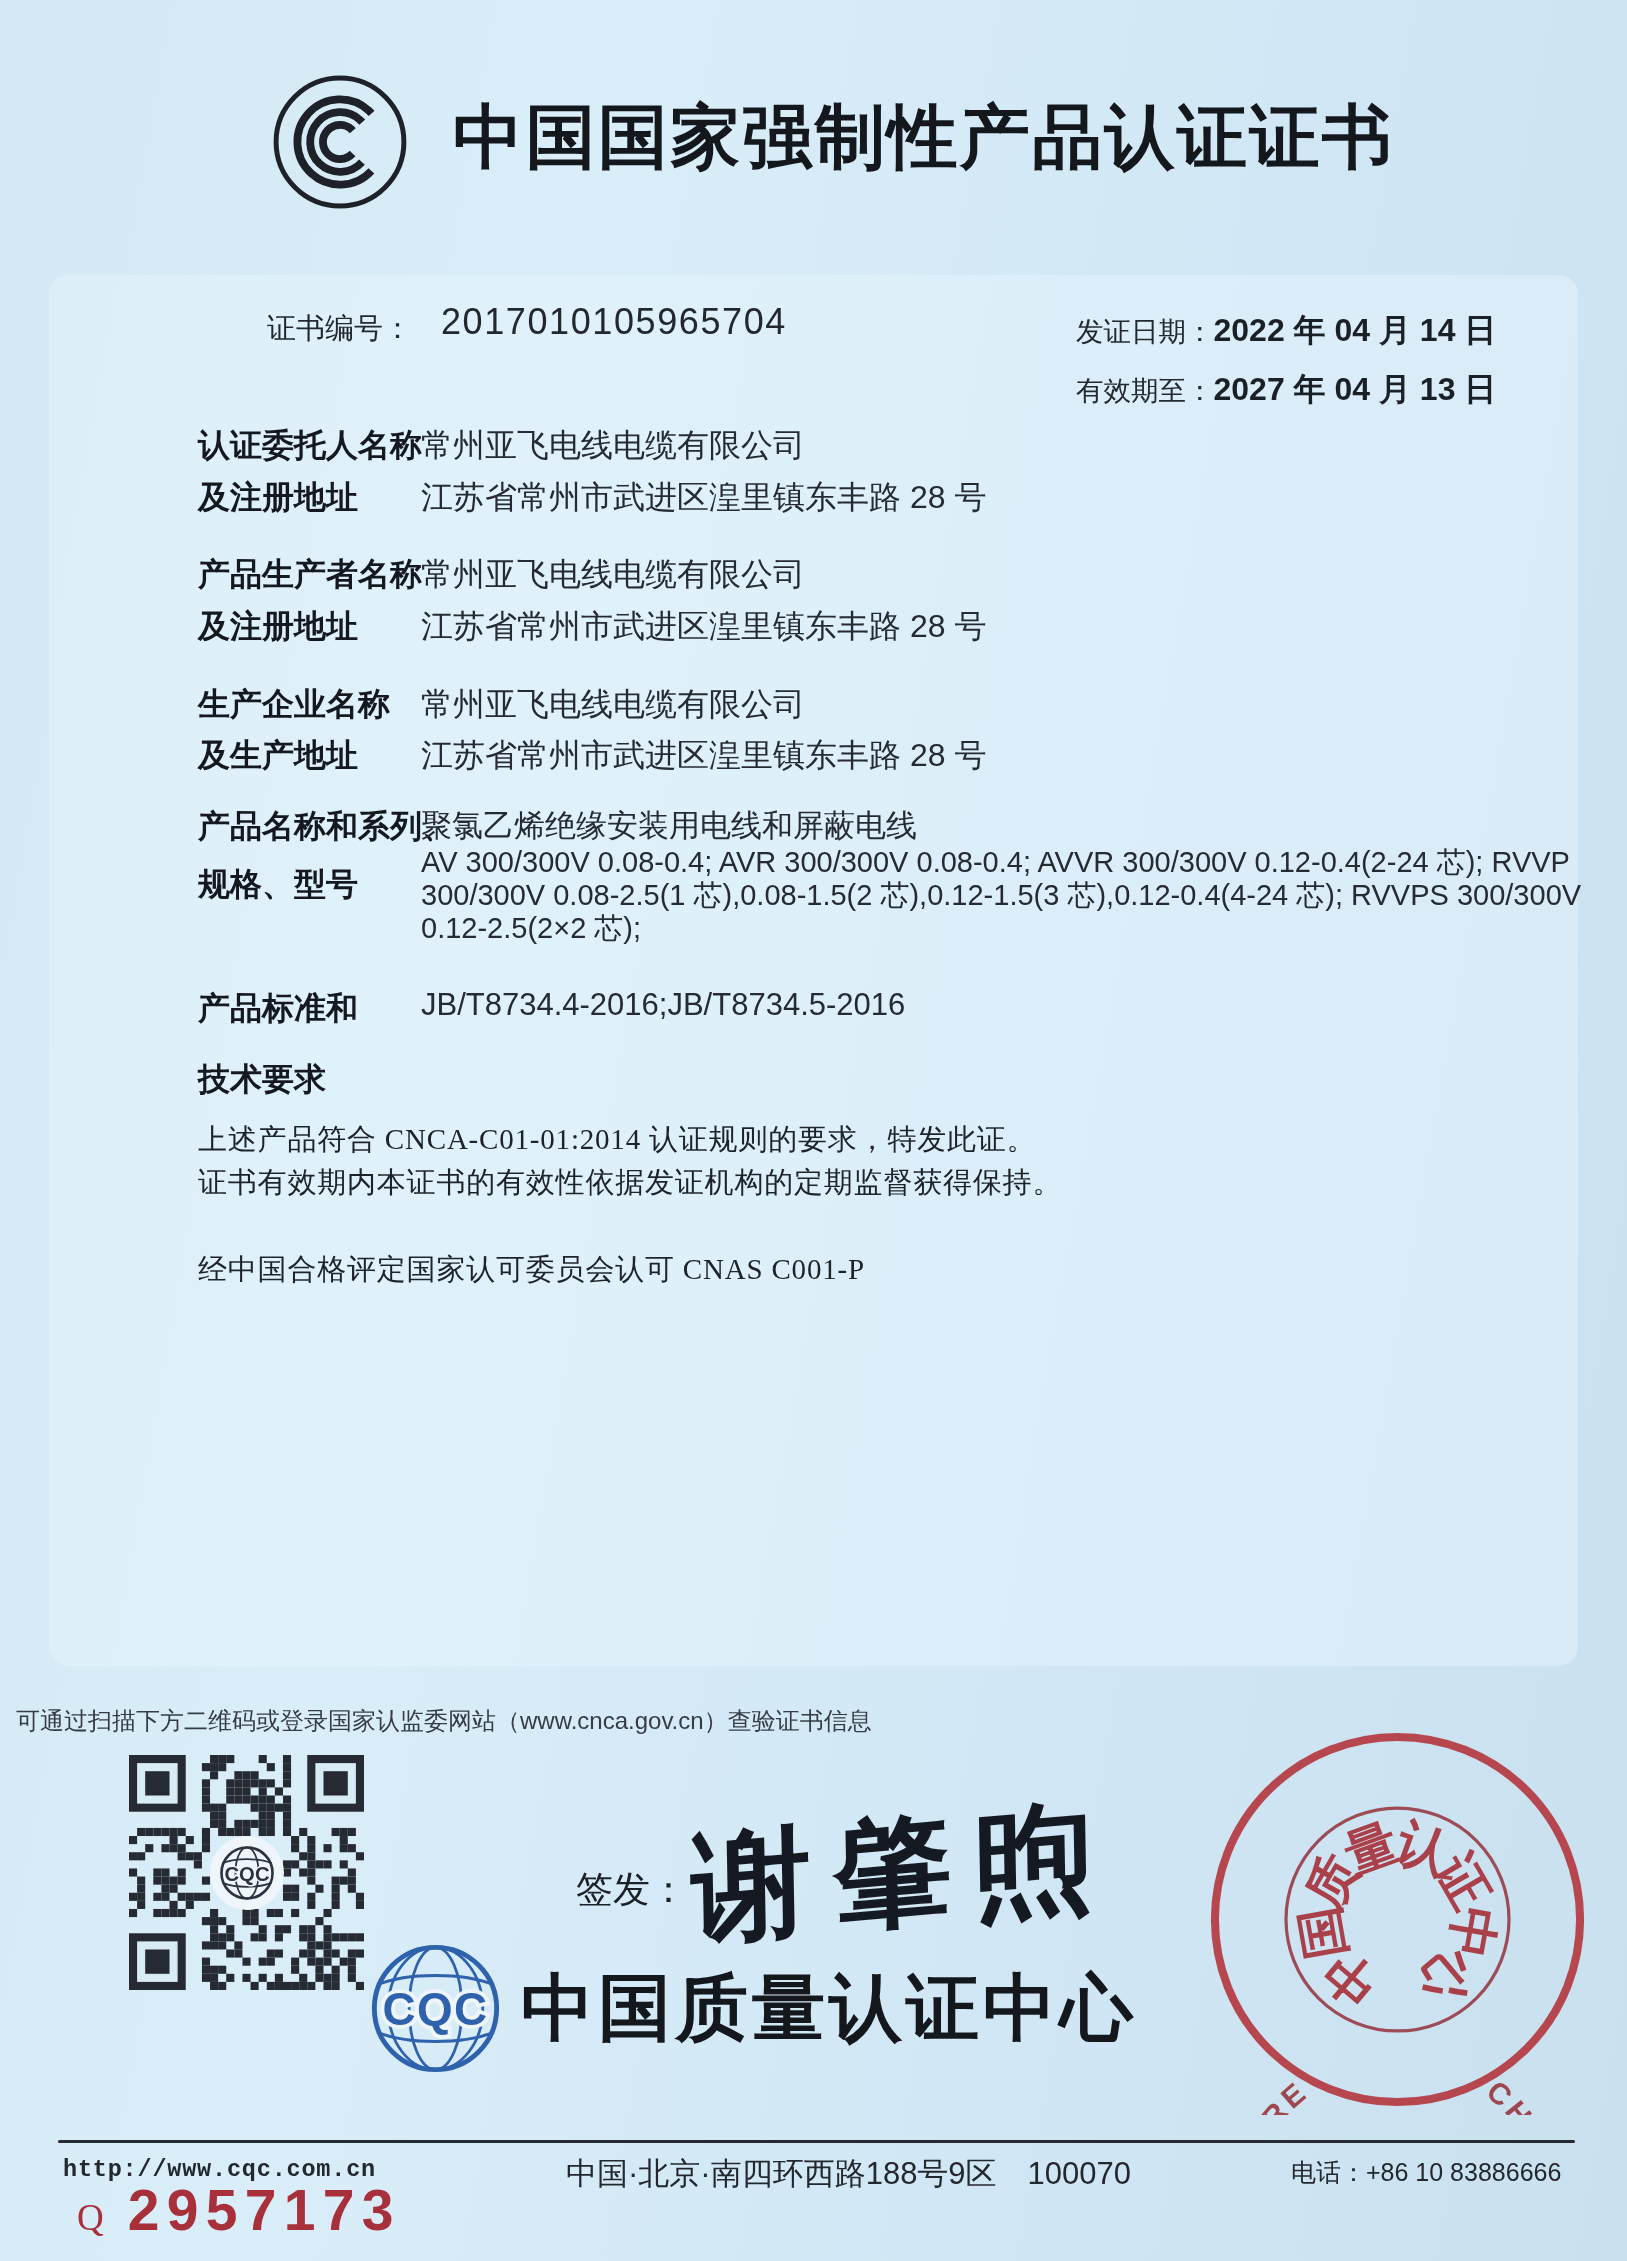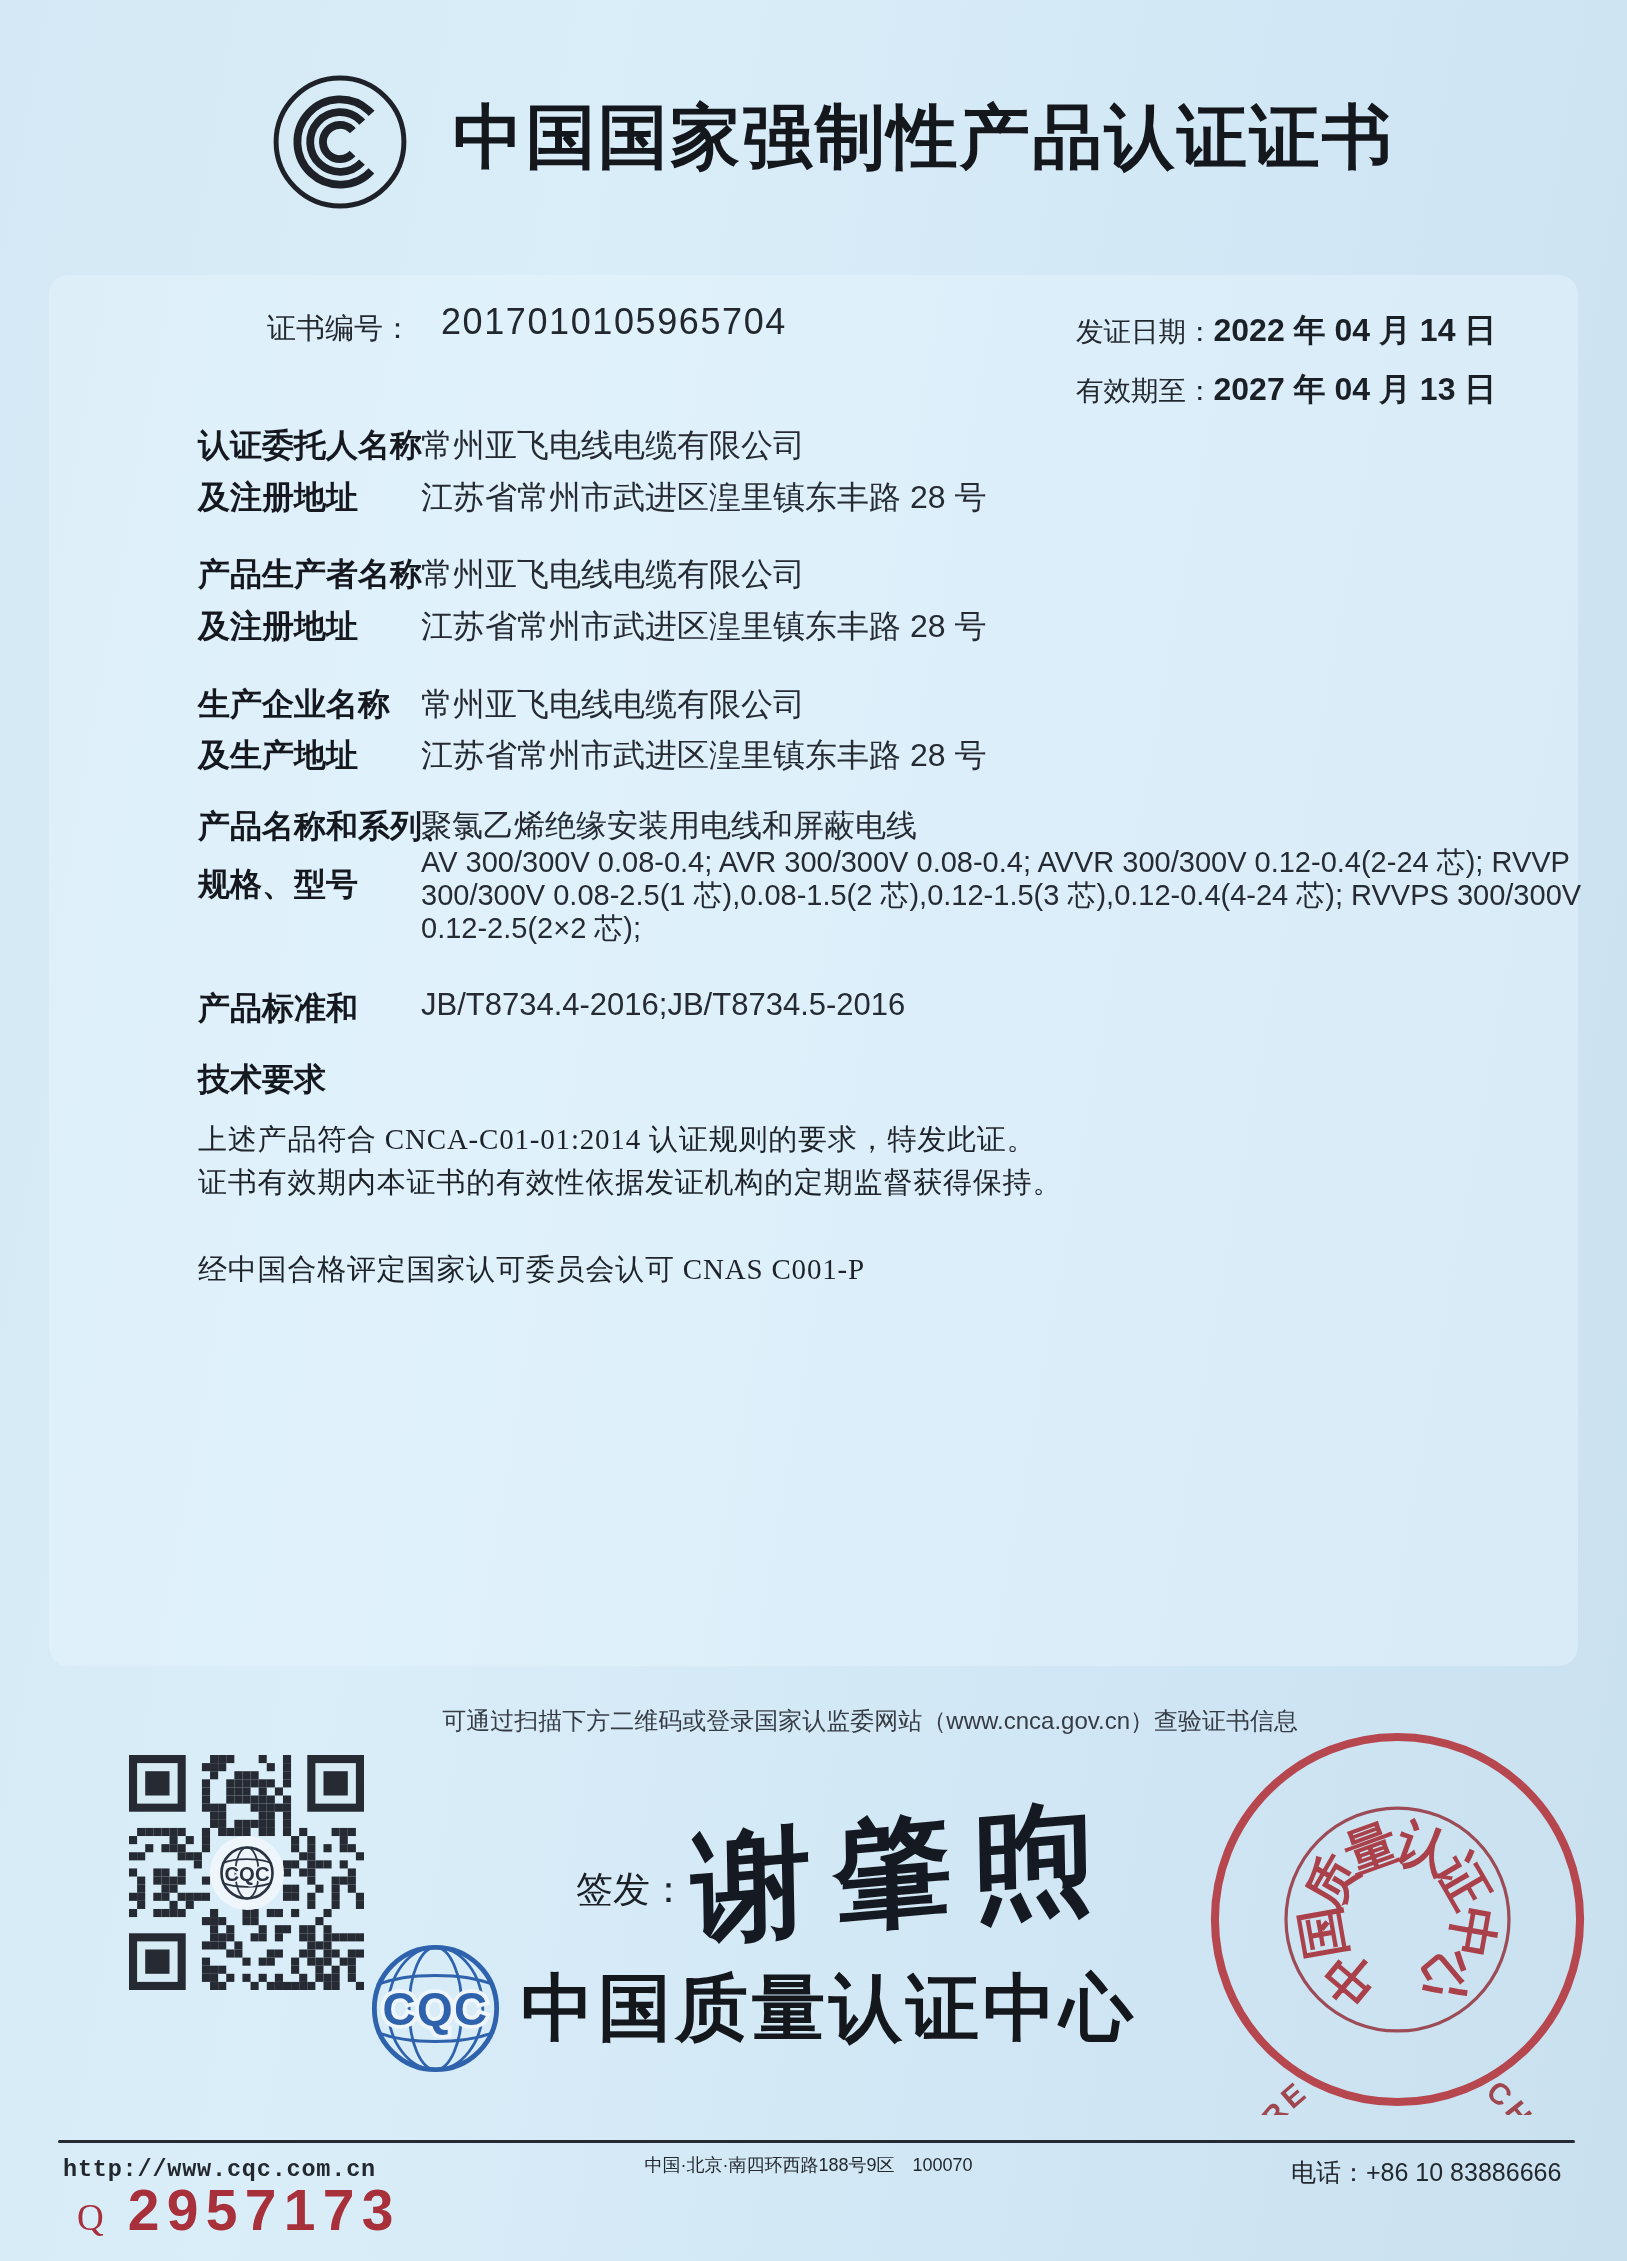--- a/index.html
+++ b/index.html
@@ -16,34 +16,34 @@
   .ccc-logo{left:269px;top:71px;width:142px;height:142px;}
   .cert-label{left:267px;top:309px;font-size:29px;color:#23282f;}
   .cert-number{left:441px;top:301px;font-size:36px;font-weight:500;letter-spacing:1.6px;color:#23282f;}
   .dates{left:1076px;top:304px;line-height:52px;white-space:nowrap;}
   .date-label{font-size:27.5px;color:#23282f;}
   .date-value{font-size:32px;font-weight:700;color:#1b2026;}
   .flabel{left:198px;font-size:32px;font-weight:700;color:#15191f;white-space:nowrap;text-align:center;}
   .fvalue{left:421px;font-size:32px;color:#262b33;white-space:nowrap;}
   .models{left:421px;font-size:29px;line-height:33px;color:#262b33;white-space:nowrap;}
   .stmt{left:198px;font-size:29px;letter-spacing:0.8px;color:#1e232a;white-space:nowrap;margin:0;}
-  .qr-note{left:0;top:1705px;width:1298px;text-align:right;font-size:24px;color:#363c45;}
+  .qr-note{left:16px;top:1705px;width:1298px;text-align:left;font-size:24px;color:#363c45;}
   .qr-wrap{left:129px;top:1755px;width:235px;height:235px;}
   .qr-center{position:absolute;left:50%;top:50%;transform:translate(-50%,-50%);
              width:74px;height:74px;background:#eef6fb;border-radius:50%;
              display:flex;align-items:center;justify-content:center;}
   .sign-label{left:576px;top:1865px;font-size:37px;color:#1c2127;}
   .signature{left:691px;top:1792px;font-size:120px;font-weight:600;letter-spacing:21px;
              color:#151a22;transform:rotate(-5deg) skewX(-4deg);font-family:"Liberation Serif",serif;white-space:nowrap;}
   .globe{left:366px;top:1939px;width:139px;height:139px;}
   .org-name{left:521px;top:1960px;font-size:73px;font-weight:700;letter-spacing:4px;color:#14181d;white-space:nowrap;}
   .seal{left:1202px;top:1724px;width:391px;height:391px;opacity:.92;}
   .footer-line{left:58px;top:2140px;width:1517px;height:3.2px;background:#262b33;border-radius:1.6px;}
   .website{left:63px;top:2156px;font-size:23.5px;font-weight:700;letter-spacing:0.8px;color:#23282f;}
-  .address{left:566px;top:2153px;width:485px;text-align:center;font-size:18px;color:#23282f;white-space:nowrap;}
+  .address{left:566px;top:2153px;width:485px;text-align:center;font-size:31px;color:#23282f;white-space:nowrap;}
   .phone{left:1291px;top:2156px;font-size:25px;color:#23282f;white-space:nowrap;}
   .serial{left:77px;top:2177px;display:flex;align-items:baseline;gap:24px;color:#a8303b;}
   .serial-q{font-size:37px;font-family:"Liberation Serif",serif;}
   .serial-num{font-size:57px;font-weight:700;letter-spacing:7.3px;}
 </style>
 </head>
 <body>
 
 <div class="page">
   <div class="panel abs"></div>

